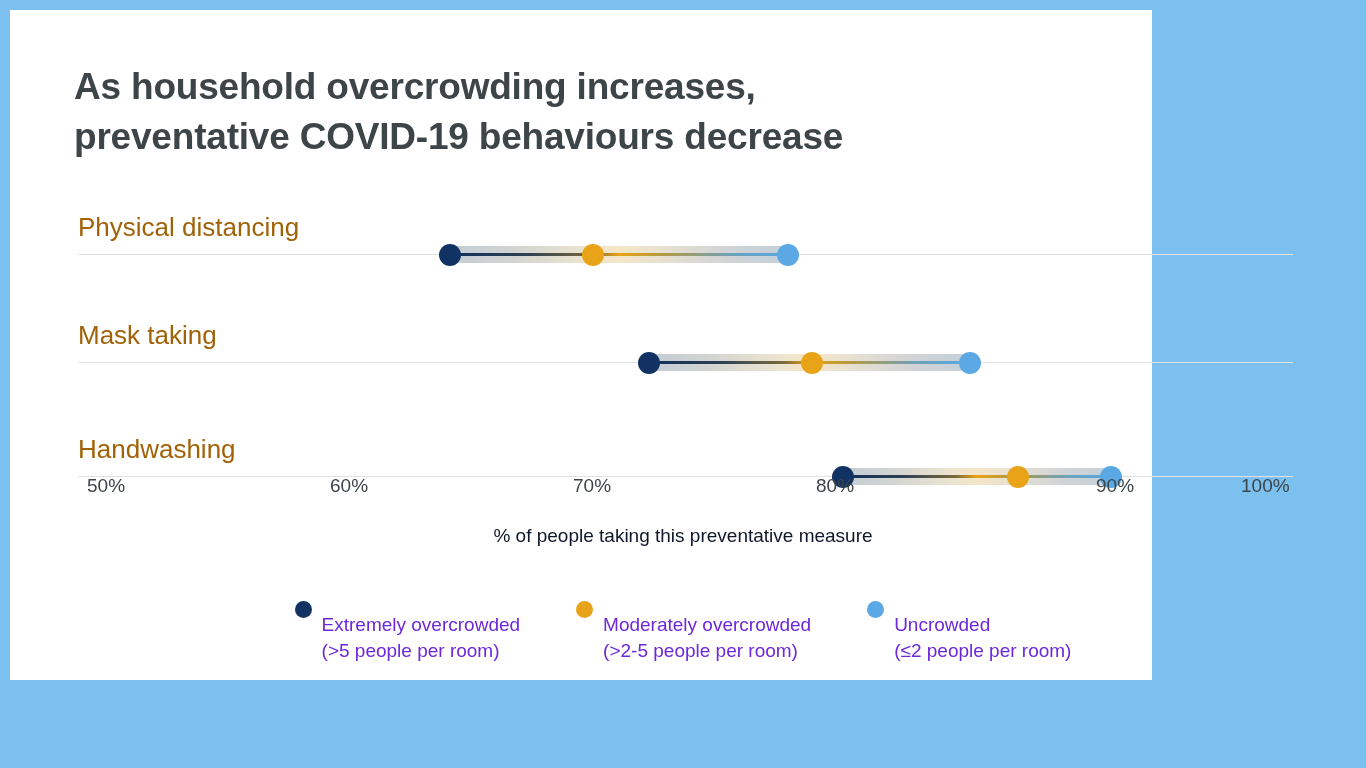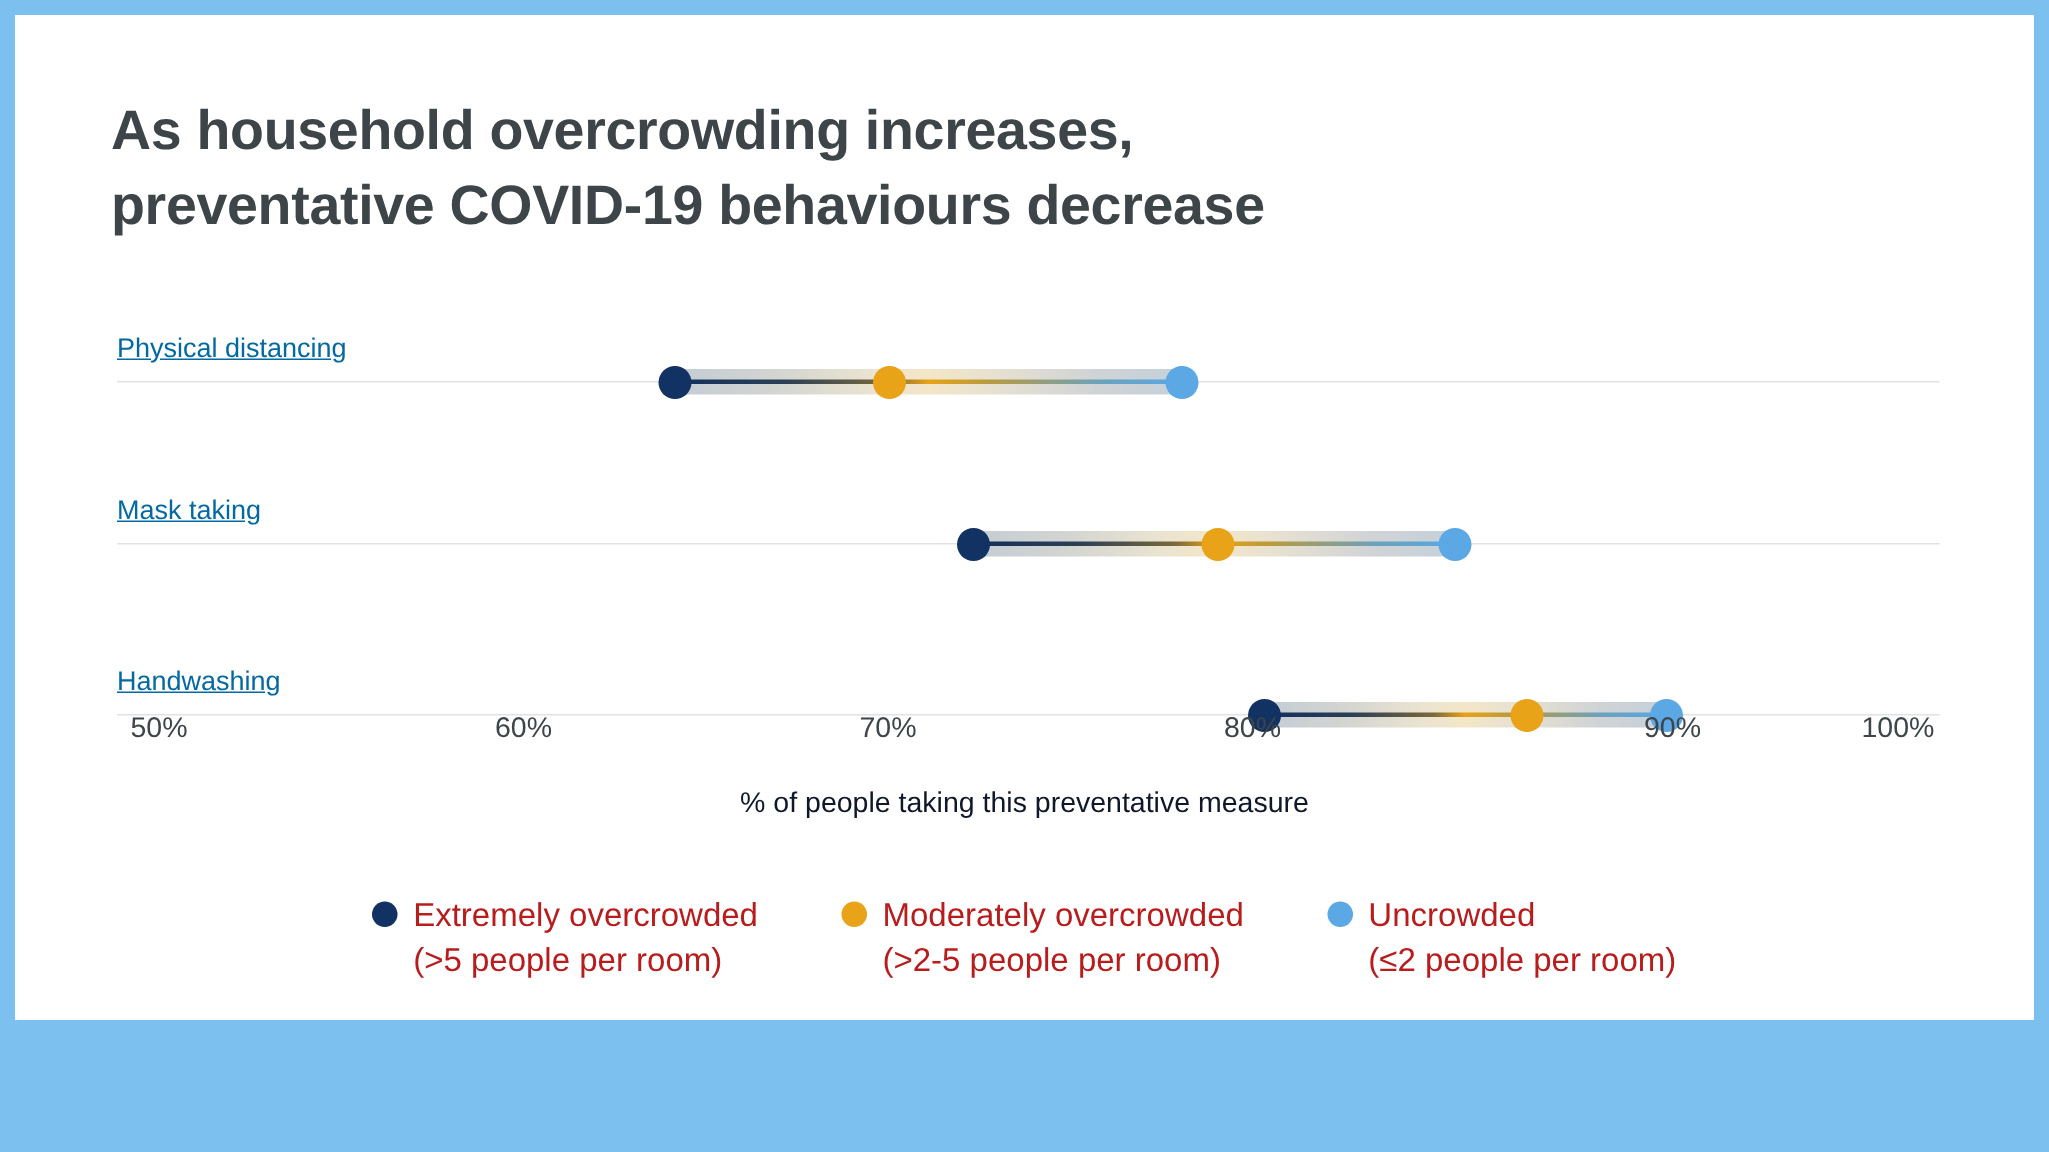--- a/index.html
+++ b/index.html
@@ -10,21 +10,21 @@
     overflow: hidden;
   }
   #frame {
     position: relative;
     width: 1366px; height: 768px;
     background: #7cc0f0;
   }
   #panel {
     position: absolute;
     left: 10px; top: 10px;
-    width: 1346px; height: 670px;
+    width: 1142px; height: 670px;
     background: #ffffff;
   }
   #title {
     position: absolute;
     left: 64px; top: 52px;
     width: 1150px;
     font-size: 37px;
     font-weight: bold;
     line-height: 1.35;
     color: #3d4549;
@@ -36,24 +36,23 @@
   #plot {
     position: absolute;
     left: 0px; top: 0px;
     width: 1346px; height: 670px;
   }
   .row { position: absolute; left: 0; width: 1346px; height: 60px; }
   .row-label {
     position: absolute;
     left: 68px;
     bottom: 22px;
-    font-size: 18px;
-    color: #0369a1;
+    font-size: 26px;
+    color: #a16207;
     white-space: nowrap;
-    text-decoration: underline;
   }
   .axis-line {
     position: absolute;
     left: 68px;
     width: 1215px;
     height: 1px;
     bottom: 10px;
     background: #e2e2e2;
   }
   .band {
@@ -116,21 +115,21 @@
     justify-content: center;
     gap: 56px;
   }
   .legend-item { display: flex; align-items: flex-start; gap: 10px; }
   .legend-dot {
     width: 17px; height: 17px;
     border-radius: 50%;
     margin-top: 6px;
     flex: 0 0 auto;
   }
-  .legend-text { font-size: 22px; color: #b91c1c; line-height: 1.35; white-space: nowrap; }
+  .legend-text { font-size: 19px; color: #6d28d9; line-height: 1.35; white-space: nowrap; margin-top: 17px; }
 
   
   #footer {
     position: absolute;
     left: 0; top: 680px;
     width: 1366px; height: 88px;
     background: #7cc0f0;
   }
 </style>
 </head>

